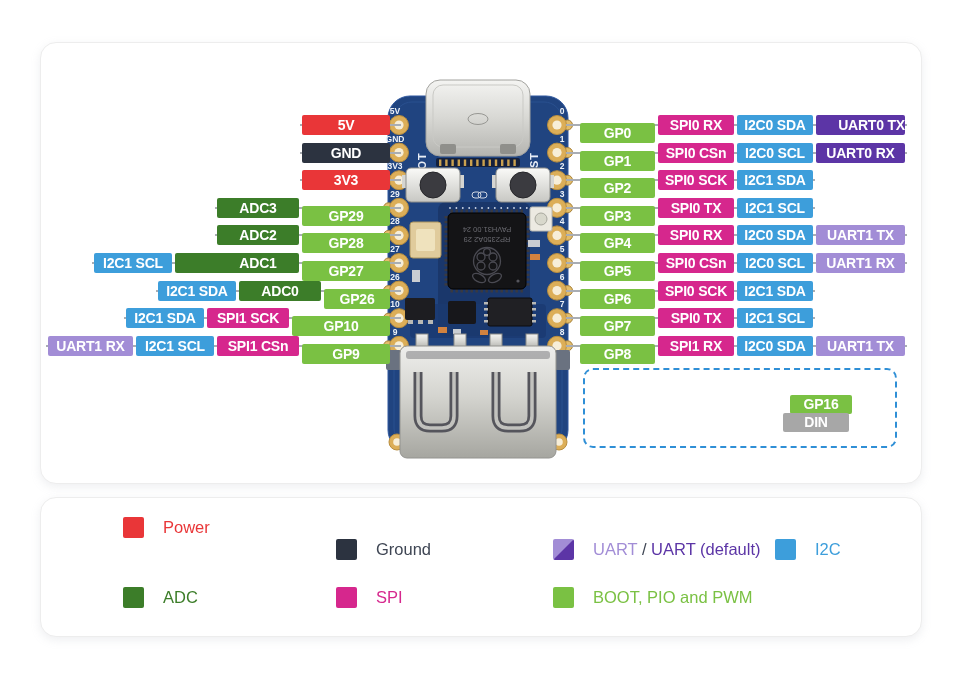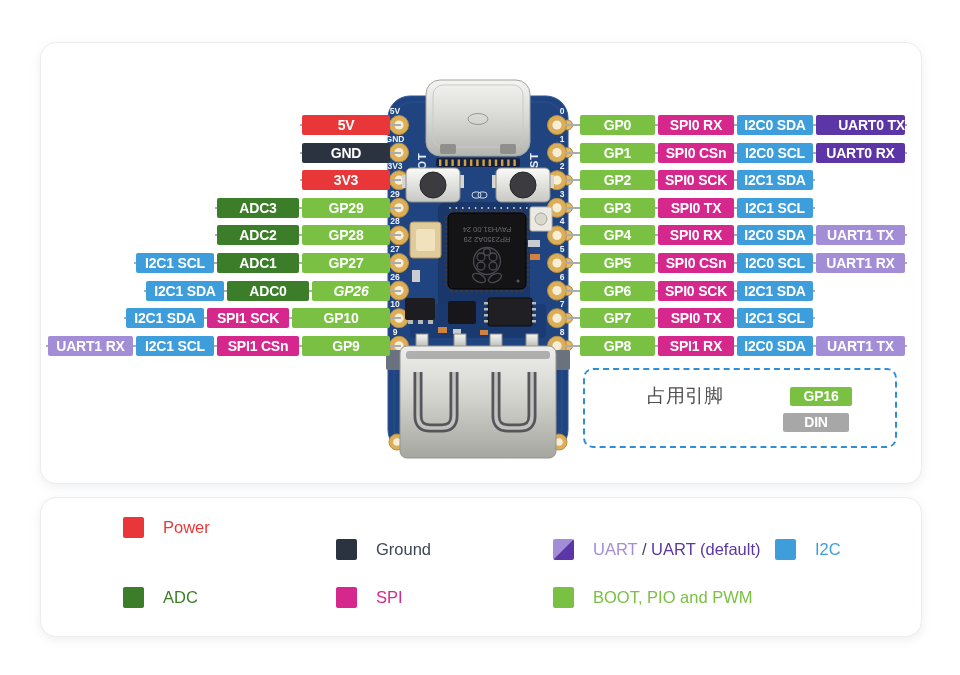--- a/index.html
+++ b/index.html
@@ -17,21 +17,21 @@
   .pin-row.left::after{content:"";position:absolute;left:100%;width:11px;top:9px;height:2px;
                    background:var(--connector);}
   .pin-row.right::after{content:"";position:absolute;right:100%;width:14px;top:9px;height:2px;
                    background:var(--connector);}
   .badge{position:relative;height:20px;line-height:20px;text-align:center;color:#fff;
          font-size:14px;font-weight:bold;border-radius:2px;letter-spacing:-0.2px;
          white-space:nowrap;z-index:2;}
   .badge.power{background:var(--power);}
   .badge.ground{background:var(--ground);}
   .badge.adc{background:var(--adc);}
-  .badge.gpio{background:var(--gpio);}
+  .badge.gpio{background:var(--gpio);margin-top:8px;}
   .badge.spi{background:var(--spi);}
   .badge.i2c{background:var(--i2c);}
   .badge.uart{background:var(--uart);}
   .badge.uart_default{background:var(--uart_default);}
   .badge.din{background:var(--din);}
 
   
   .ws-box{position:absolute;left:583px;top:368px;width:314px;height:80px;box-sizing:border-box;
           border:2px dashed var(--dash_border);border-radius:10px;}
   .ws-text{position:absolute;left:8px;top:12px;width:184px;text-align:center;color:var(--ws_text);}
@@ -377,27 +377,27 @@
       <div class="pin-row left" style="top: 197.8px; right: 570px;">
         <div class="badge adc" style="width: 82px;">ADC3</div>
         <div class="badge gpio" style="width: 88px;">GP29</div>
       </div>
       <div class="pin-row left" style="top: 225.4px; right: 570px;">
         <div class="badge adc" style="width: 82px;">ADC2</div>
         <div class="badge gpio" style="width: 88px;">GP28</div>
       </div>
       <div class="pin-row left" style="top: 253px; right: 570px;">
         <div class="badge i2c" style="width: 78px;">I2C1 SCL</div>
-        <div class="badge adc" style="width: 82px;">ADC1</div>
+        <div class="badge adc" style="width: 82px; padding-left: 42px;">ADC1</div>
         <div class="badge gpio" style="width: 88px;">GP27</div>
       </div>
       <div class="pin-row left" style="top: 280.6px; right: 570px;">
         <div class="badge i2c" style="width: 78px;">I2C1 SDA</div>
         <div class="badge adc" style="width: 82px;">ADC0</div>
-        <div class="badge gpio" style="width: 78px; font-style: italic;">GP26</div>
+        <div class="badge gpio" style="width: 66px;">GP26</div>
       </div>
       <div class="pin-row left" style="top: 308.2px; right: 570px;">
         <div class="badge i2c" style="width: 78px;">I2C1 SDA</div>
         <div class="badge spi" style="width: 82px;">SPI1 SCK</div>
         <div class="badge gpio" style="width: 98px;">GP10</div>
       </div>
       <div class="pin-row left" style="top: 335.8px; right: 570px;">
         <div class="badge uart" style="width: 85px;">UART1 RX</div>
         <div class="badge i2c" style="width: 78px;">I2C1 SCL</div>
         <div class="badge spi" style="width: 82px;">SPI1 CSn</div>
@@ -450,21 +450,20 @@
       <div class="pin-row right" style="top: 335.8px; left: 580px;">
         <div class="badge gpio" style="width: 75px;">GP8</div>
         <div class="badge spi" style="width: 76px;">SPI1 RX</div>
         <div class="badge i2c" style="width: 76px;">I2C0 SDA</div>
         <div class="badge uart" style="width: 89px;">UART1 TX</div>
       </div>
     </div>
 
   <div class="ws-box">
     <div class="ws-text">
-      <div class="ws-line2">占用引脚</div>
     </div>
     <div class="badge gpio ws-gp16">GP16</div>
     <div class="badge din ws-din">DIN</div>
   </div>
 
   <section class="card card-bottom"></section>
   <div id="legend">
       <div class="legend-item power" style="left: 123px; top: 516px;">
         <div class="sw power"></div>
         <span class="lbl">Power</span>

